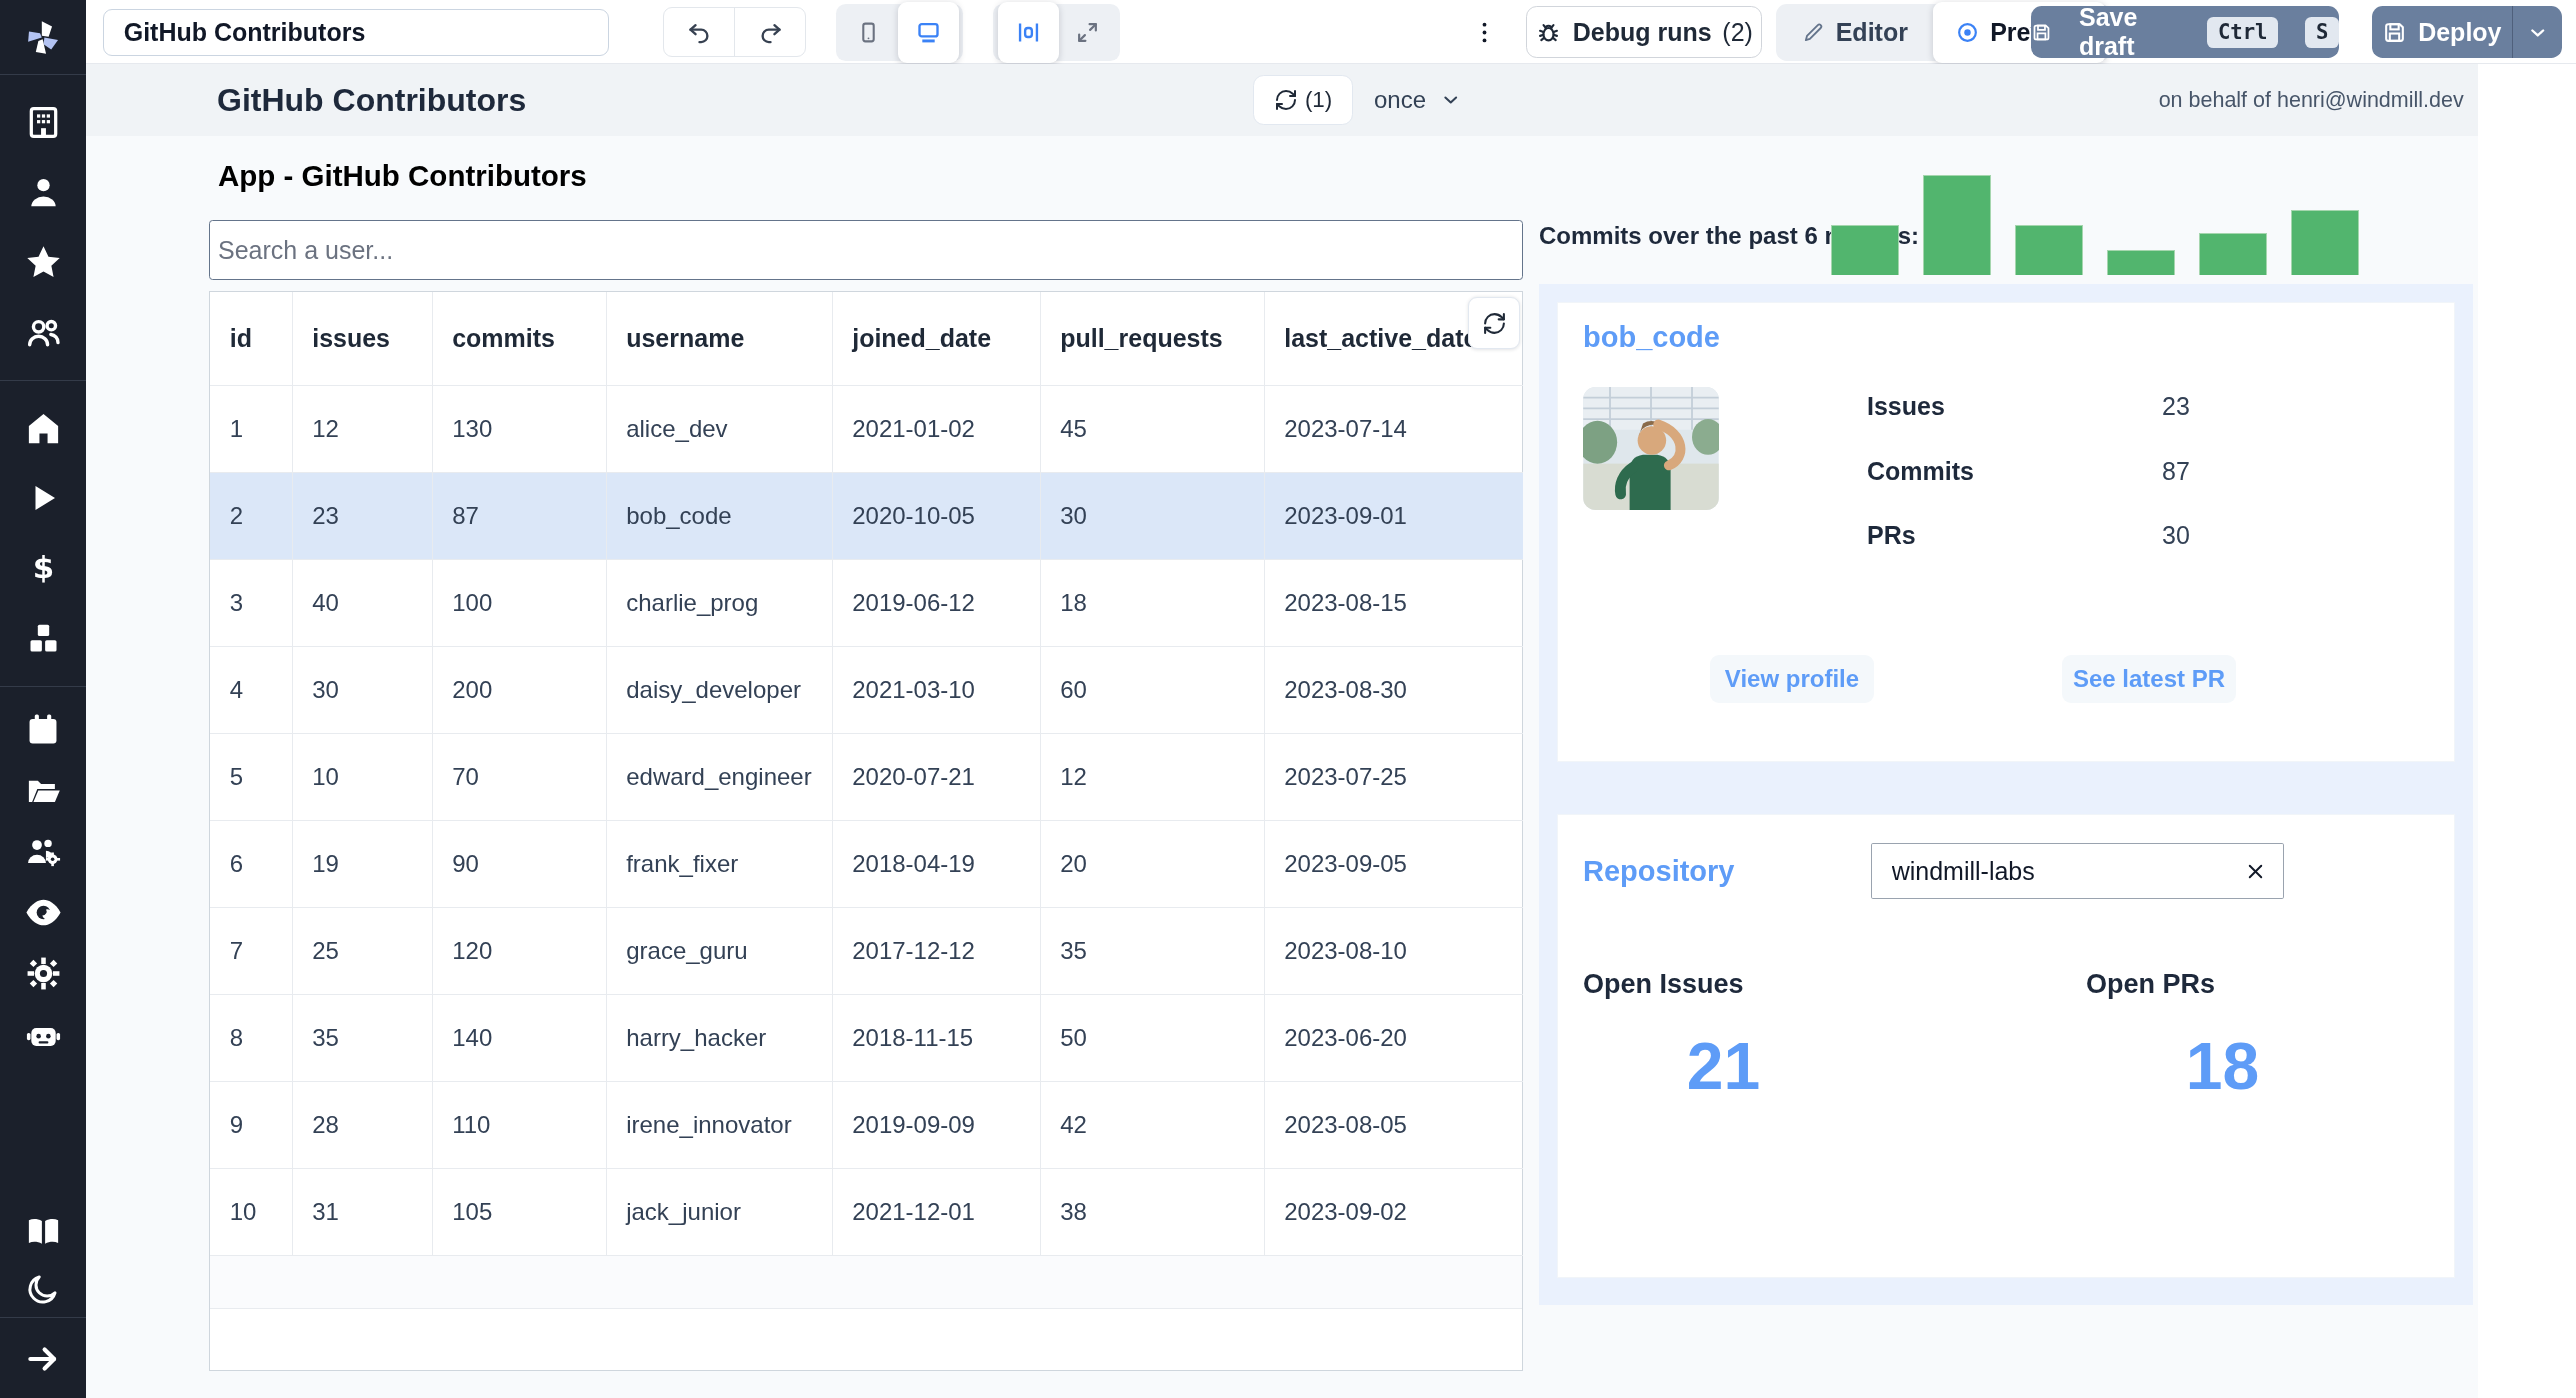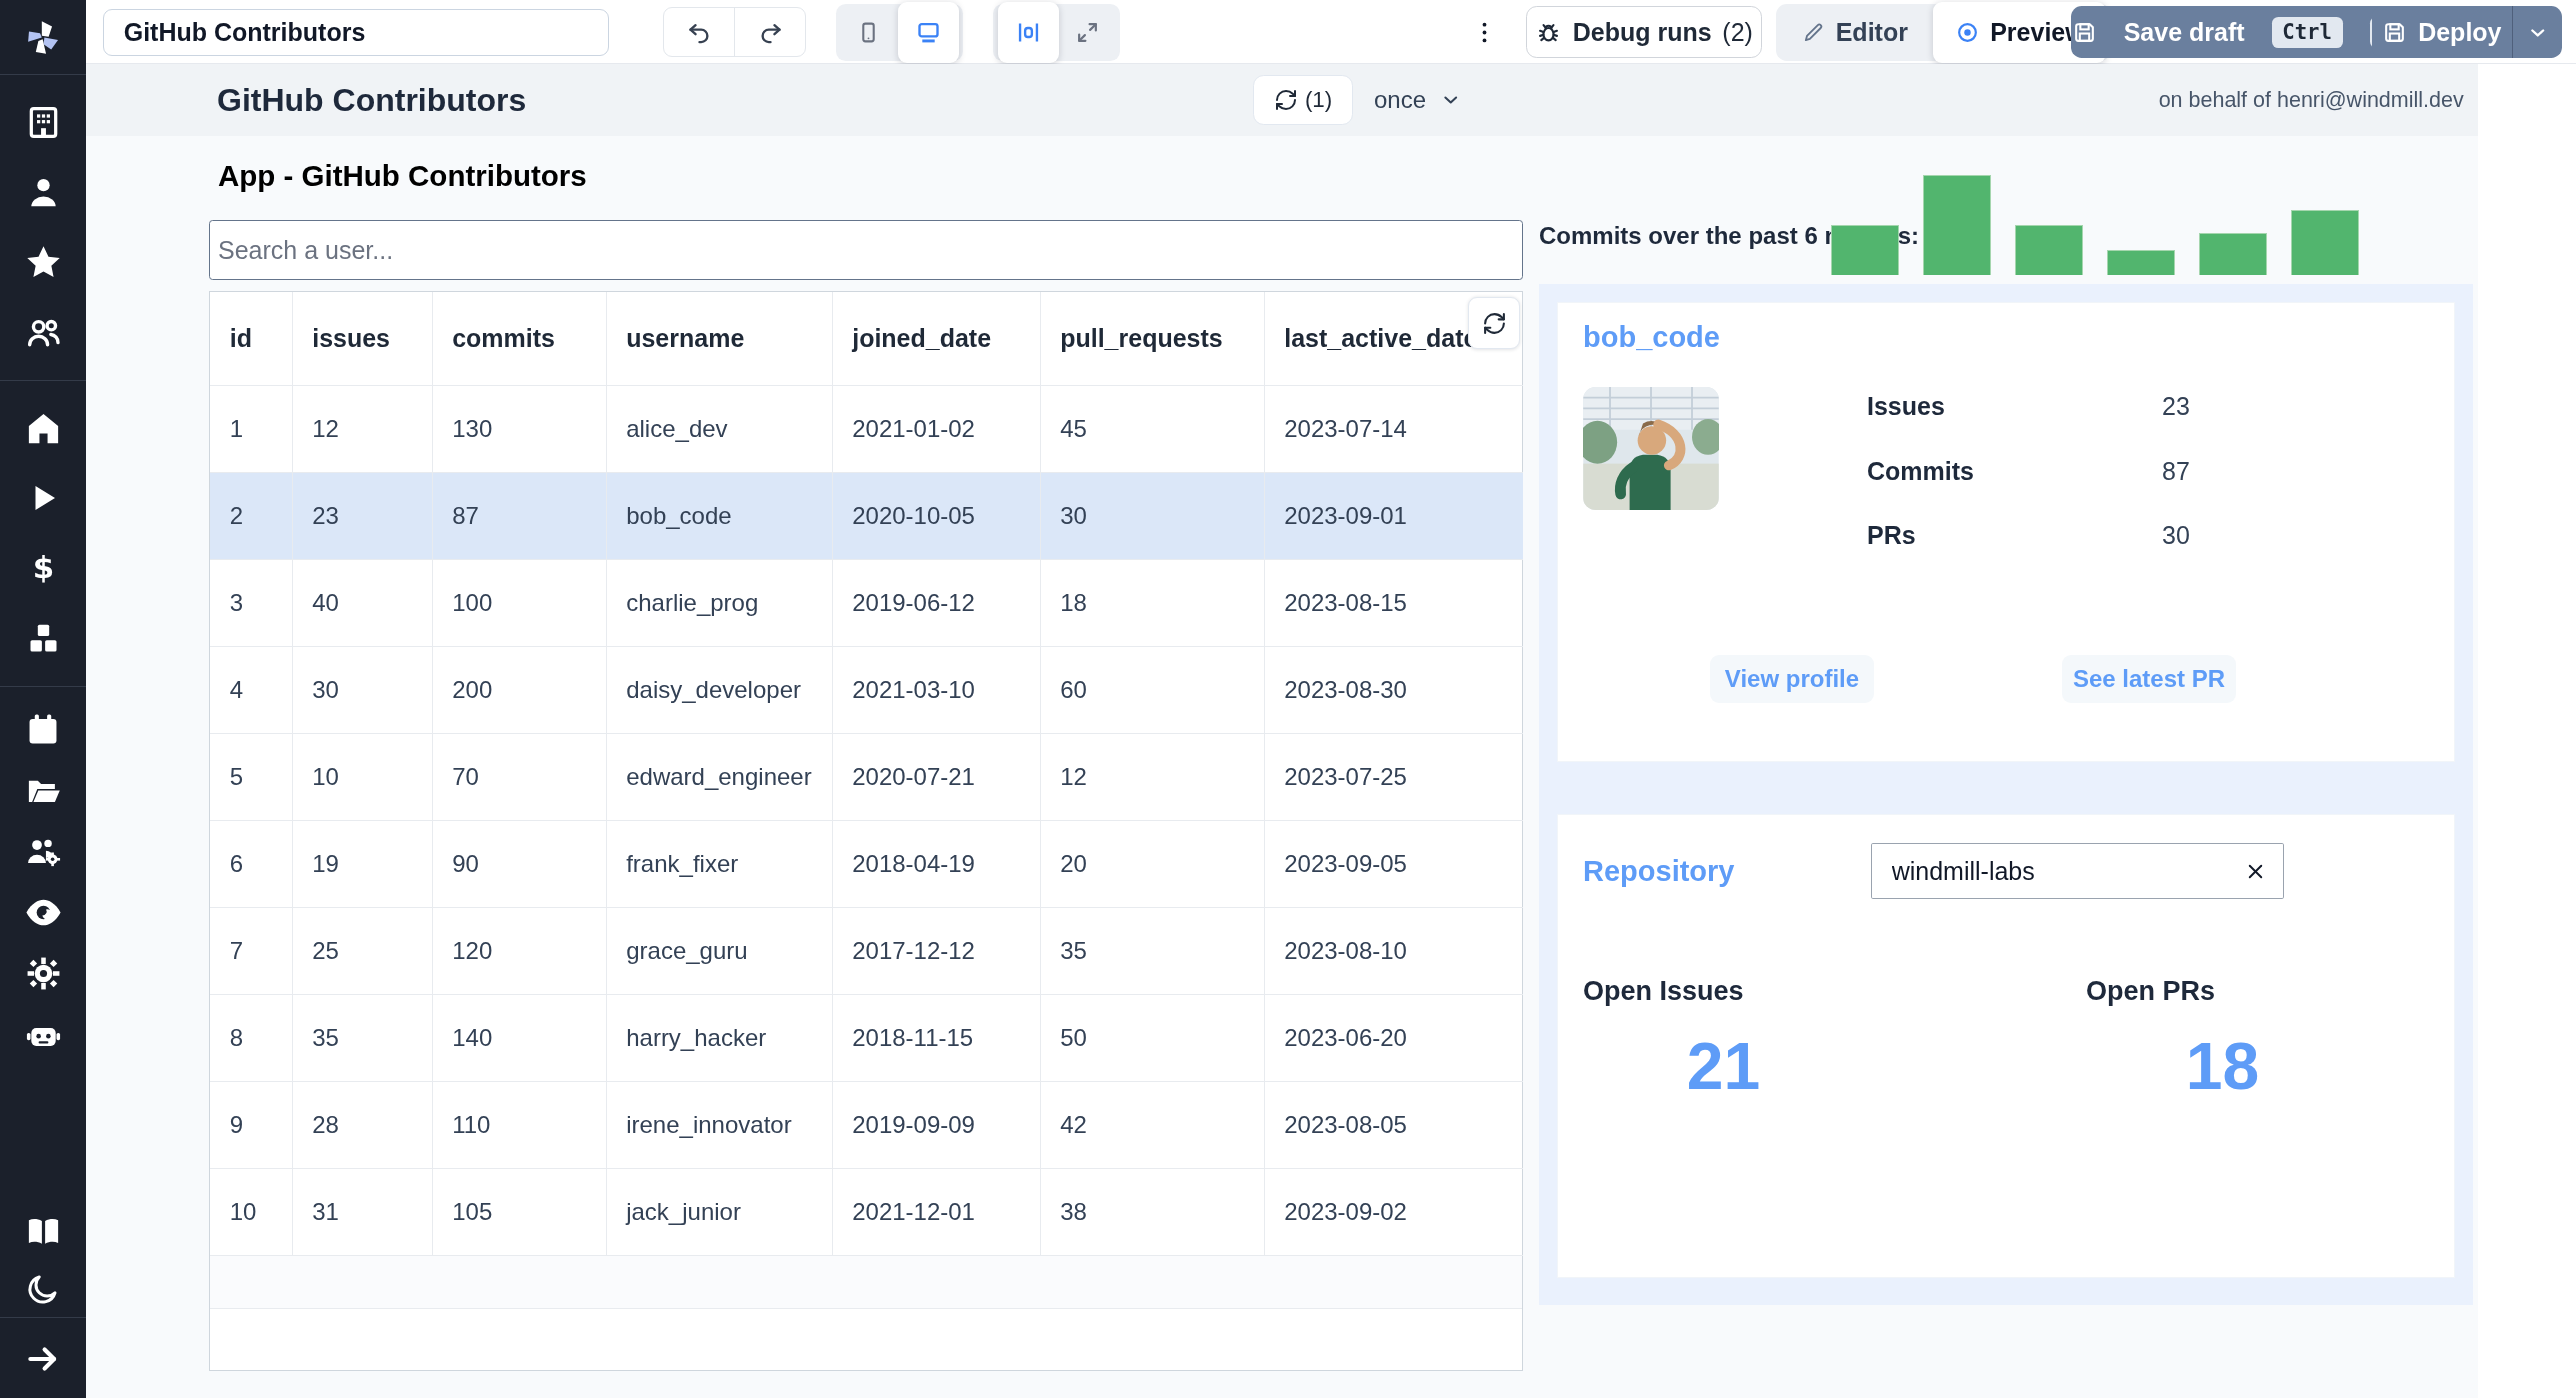--- a/index.html
+++ b/index.html
@@ -29,21 +29,21 @@
   .seg2 { left:907px; width:127px; }
   .seg .cell { width:57px; height:48px; display:flex; align-items:center; justify-content:center; color:#6b7280; }
   .seg .cell.sel { background:#fff; width:63px; height:61px; border-radius:9px; box-shadow:0 1.8px 7.2px rgba(15,23,42,.18); color:#3b82f6; }
   .kebab { left:1377px; top:14.3px; width:43px; height:36px; display:flex; align-items:center; justify-content:center; color:#111827; }
   .debug-btn { left:1440px; top:6.3px; width:236px; height:52px; background:#fff; border:0.9px solid #d1d5db; border-radius:10.7px; display:flex; align-items:center; justify-content:center; gap:10.7px; color:#1f2937; font-size:25px; }
   .debug-btn b { font-weight:700; }
   .ep-seg { left:1690px; top:3.6px; height:57px; background:#edf0f4; border-radius:10.7px; display:flex; align-items:center; padding:0 4.5px; gap:3.6px; }
   .ep-cell { height:48px; display:flex; align-items:center; justify-content:center; gap:10.7px; padding:0 21.5px; color:#334155; font:600 25px "Liberation Sans",sans-serif; }
   .ep-cell.sel { background:#fff; height:61px; border-radius:9px; box-shadow:0 1.8px 7.2px rgba(15,23,42,.18); color:#111827; font-weight:700; }
   .slate-btn { top:6.3px; height:52px; background:#6a7f9e; border-radius:10.7px; display:flex; align-items:center; color:#fff; font:700 25px "Liberation Sans",sans-serif; }
-  .save-btn { left:1985px; width:333px; justify-content:center; gap:27px; }
+  .save-btn { left:1945px; width:308px; justify-content:center; gap:27px; }
   .kbd { background:#e2e8f0; color:#1f2937; border-radius:6.3px; padding:3.6px 10.7px; font:600 20.6px "DejaVu Sans Mono",monospace; }
   .deploy-btn { left:2286px; width:190px; }
   .deploy-main { flex:1; display:flex; align-items:center; justify-content:center; gap:10.7px; }
   .deploy-arrow { width:50px; height:52px; display:flex; align-items:center; justify-content:center; border-left:0.9px solid rgba(30,41,59,.35); }
 
   
   .app-header { position:absolute; left:86px; top:64px; right:98px; height:72px; background:#f0f3f6; }
   .app-header > * { position:absolute; }
   .page-title { left:131px; top:0; height:72px; display:flex; align-items:center; font:700 32px "Liberation Sans",sans-serif; color:#1e293b; }
   .refresh-pill { left:1167px; top:10.7px; width:100px; height:50px; background:#fff; border:0.9px solid #e2e8f0; border-radius:10.7px; display:flex; align-items:center; justify-content:center; gap:7.2px; color:#1f2937; font-size:22.4px; }
@@ -80,21 +80,21 @@
   .card1 { top:18px; height:460px; }
   .card2 { top:530px; height:464px; }
   .card-title { left:25px; font:700 29px "Liberation Sans",sans-serif; color:#5e9cf7; }
   .avatar { left:25px; top:84px; width:136px; height:123px; border-radius:12.5px; overflow:hidden; }
   .stat-label { left:309px; font:700 25px "Liberation Sans",sans-serif; color:#1e293b; }
   .stat-value { left:604px; font:400 25px "Liberation Sans",sans-serif; color:#334155; }
   .ghost-btn { top:352px; height:48px; background:#f4f8fb; border-radius:9px; display:flex; align-items:center; justify-content:center; font:600 24px "Liberation Sans",sans-serif; color:#5e9cf7; cursor:pointer; }
   .repo-input-wrap { left:313px; top:28px; width:413px; height:56px;text-decoration:underline; }
   .repo-input { width:100%; height:100%; border:1.8px solid #9aa3af; border-radius:1.8px; background:#fff; font:400 25px "Liberation Sans",sans-serif; color:#111827; padding:0 59px 0 19.7px; outline:none; }
   .clear-x { position:absolute; right:12.5px; top:12.5px; width:32px; height:32px; display:flex; align-items:center; justify-content:center; color:#111827; cursor:pointer; }
-  .metric-label { top:161px; font:800 27px "Liberation Sans",sans-serif; color:#1e293b; }
+  .metric-label { top:154px; font:800 27px "Liberation Sans",sans-serif; color:#1e293b; }
   .big-num { top:213px; width:161px; text-align:center; font:700 66px "Liberation Sans",sans-serif; color:#5e9cf7; }
 </style>
 </head>
 <body>
 
 <div class="screen">
 
   <aside class="sidebar">
     <div class="sb-logo">
       <svg width="41" height="41" viewBox="0 0 24 24">

